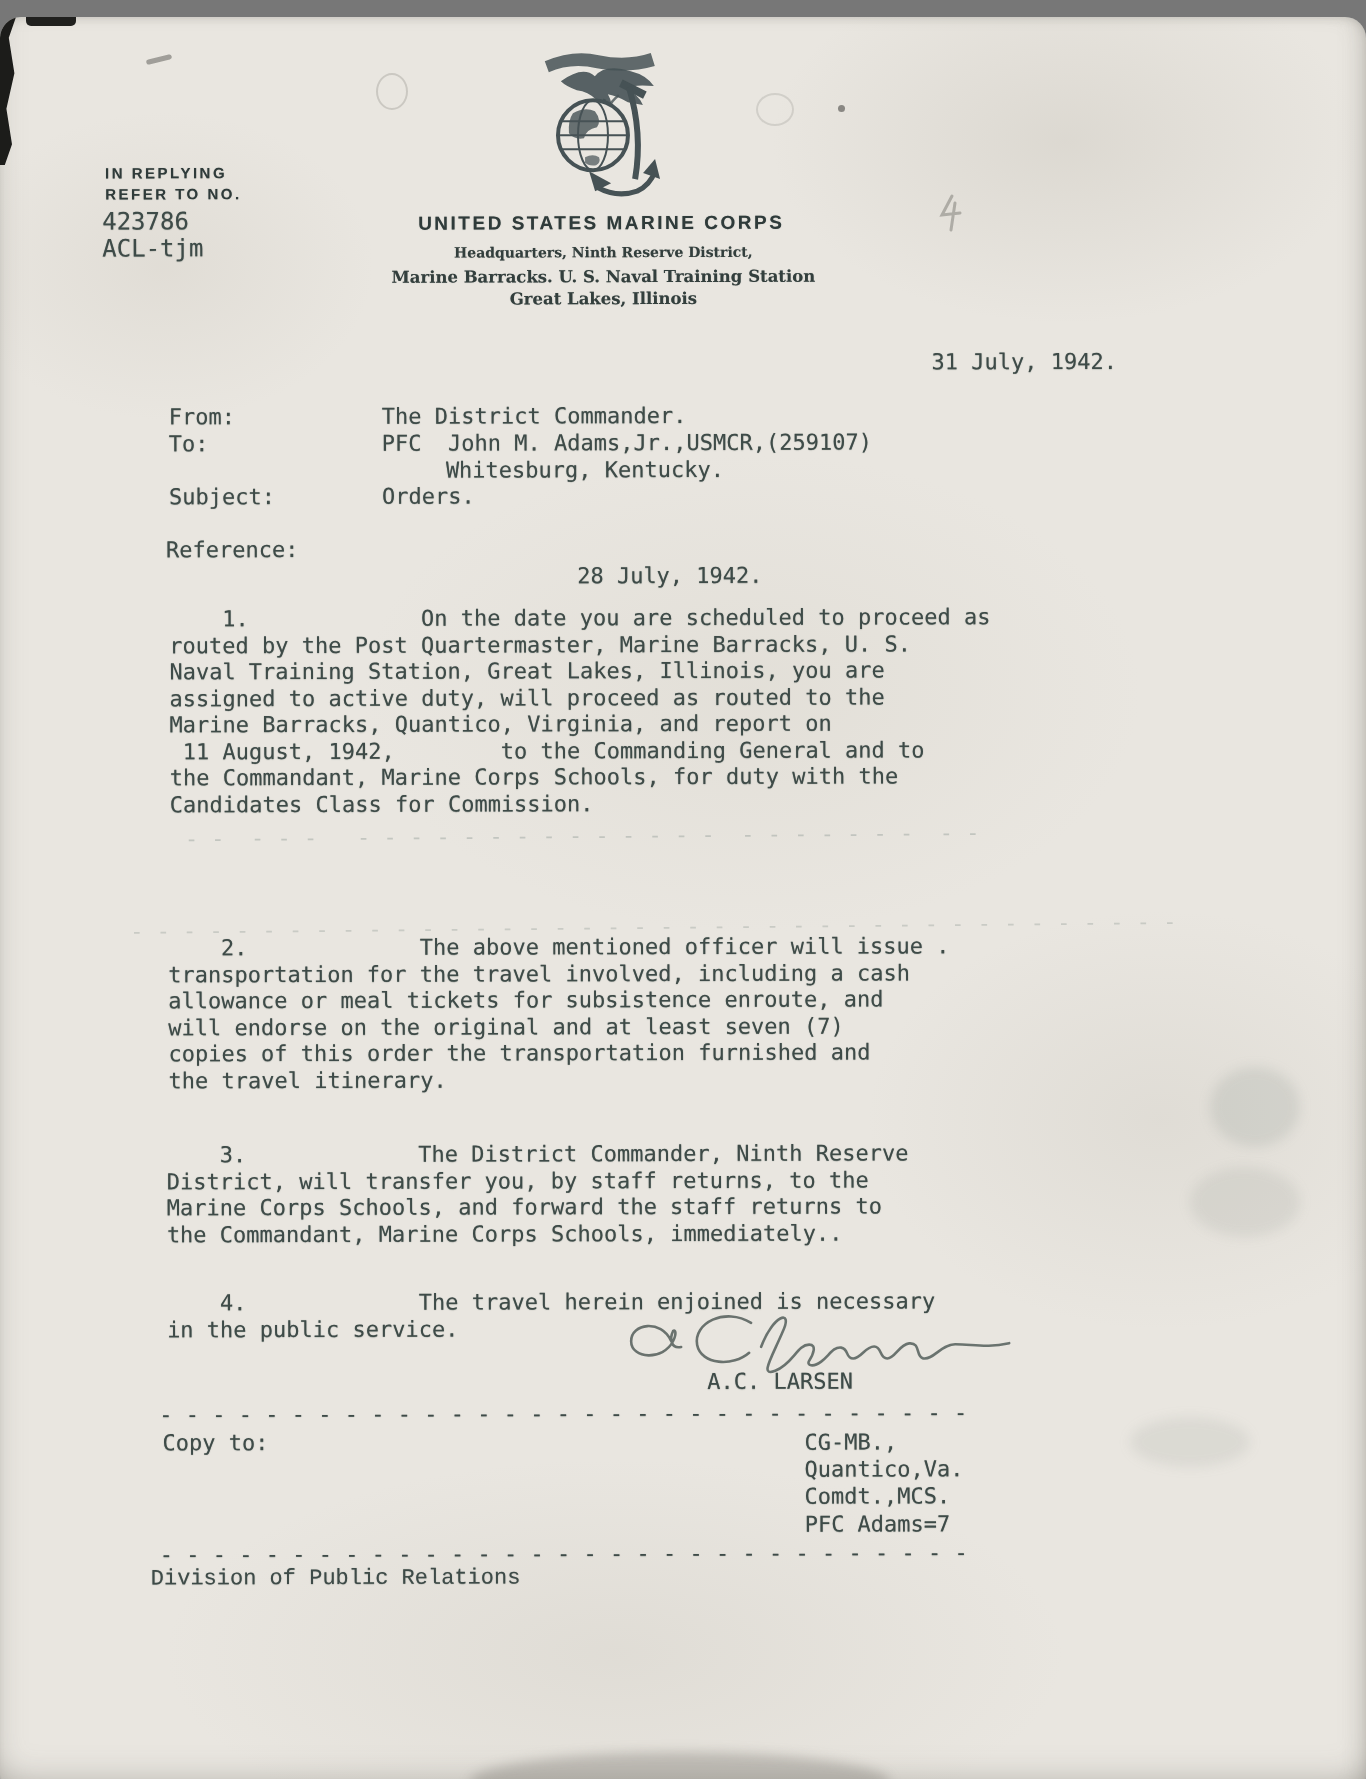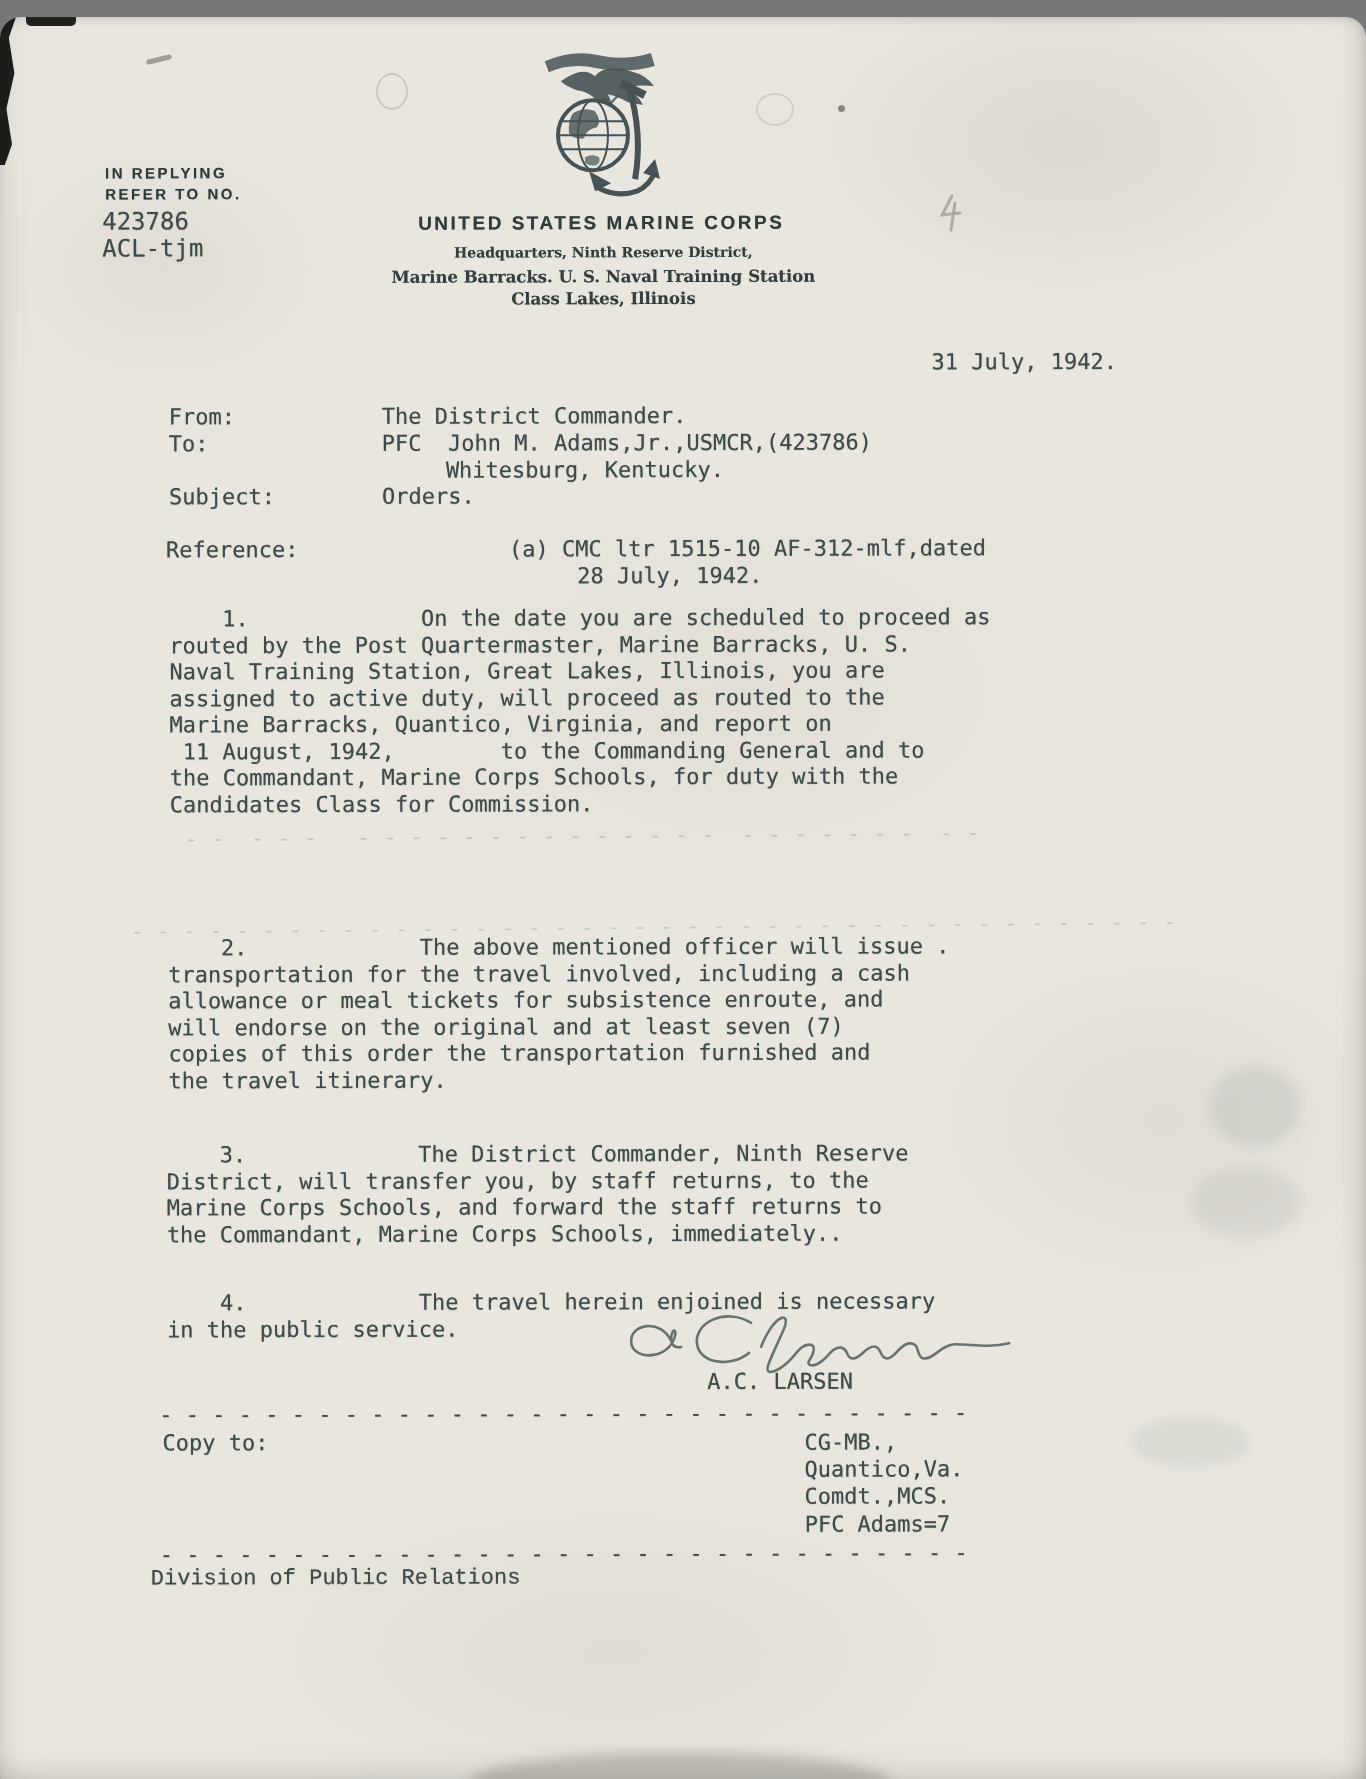--- a/index.html
+++ b/index.html
@@ -94,34 +94,33 @@
         <path d="M28 80 H92 M25 94 H95 M28 108 H92" stroke="#39464a" stroke-width="2" fill="none"></path>
         <ellipse cx="60" cy="94" rx="15" ry="35" stroke="#39464a" stroke-width="2" fill="none"></ellipse>
         <path d="M40 72 q12 -7 22 -2 q7 9 2 16 q-11 2 -13 11 q-9 2 -15 -5 q-1 -13 4 -20 Z" fill="#39464a" opacity=".8"></path>
         <path d="M52 116 q8 -4 14 0 q2 5 -3 8 q-8 1 -11 -3 Z" fill="#39464a" opacity=".7"></path>
       </g>
     </svg>
 
     <div class="print-sans centered" style="left:603px;top:195px;font-size:19px;letter-spacing:2.5px;text-align:center;">UNITED STATES MARINE CORPS</div>
     <div class="print-serif centered" style="left:605px;top:227px;font-size:14px;">Headquarters, Ninth Reserve District,</div>
     <div class="print-serif centered" style="left:605px;top:250px;font-size:16.5px;">Marine Barracks. U. S. Naval Training Station</div>
-    <div class="print-serif centered" style="left:605px;top:272px;font-size:16.5px;">Class Lakes, Illinois</div>
+    <div class="print-serif centered" style="left:605px;top:272px;font-size:16.5px;">Great Lakes, Illinois</div>
 
     <div class="t" style="left:933px;top:333px;">31 July, 1942.</div>
 
     <div class="t" style="left:170px;top:386px;">From:</div>
     <div class="t" style="left:383px;top:386px;">The District Commander.</div>
     <div class="t" style="left:170px;top:413px;">To:</div>
-    <div class="t" style="left:383px;top:413px;">PFC  John M. Adams,Jr.,USMCR,(423786)</div>
+    <div class="t" style="left:383px;top:413px;">PFC  John M. Adams,Jr.,USMCR,(259107)</div>
     <div class="t" style="left:447px;top:440px;">Whitesburg, Kentucky.</div>
     <div class="t" style="left:170px;top:466px;">Subject:</div>
     <div class="t" style="left:383px;top:466px;">Orders.</div>
 
     <div class="t" style="left:167px;top:519px;">Reference:</div>
-    <div class="t" style="left:510px;top:519px;">(a) CMC ltr 1515-10 AF-312-mlf,dated</div>
     <div class="t" style="left:578px;top:546px;">28 July, 1942.</div>
 
     <div class="t" style="left:170px;top:588px;">    1.             On the date you are scheduled to proceed as
 routed by the Post Quartermaster, Marine Barracks, U. S.
 Naval Training Station, Great Lakes, Illinois, you are
 assigned to active duty, will proceed as routed to the
 Marine Barracks, Quantico, Virginia, and report on
  11 August, 1942,        to the Commanding General and to
 the Commandant, Marine Corps Schools, for duty with the
 Candidates Class for Commission.</div>

